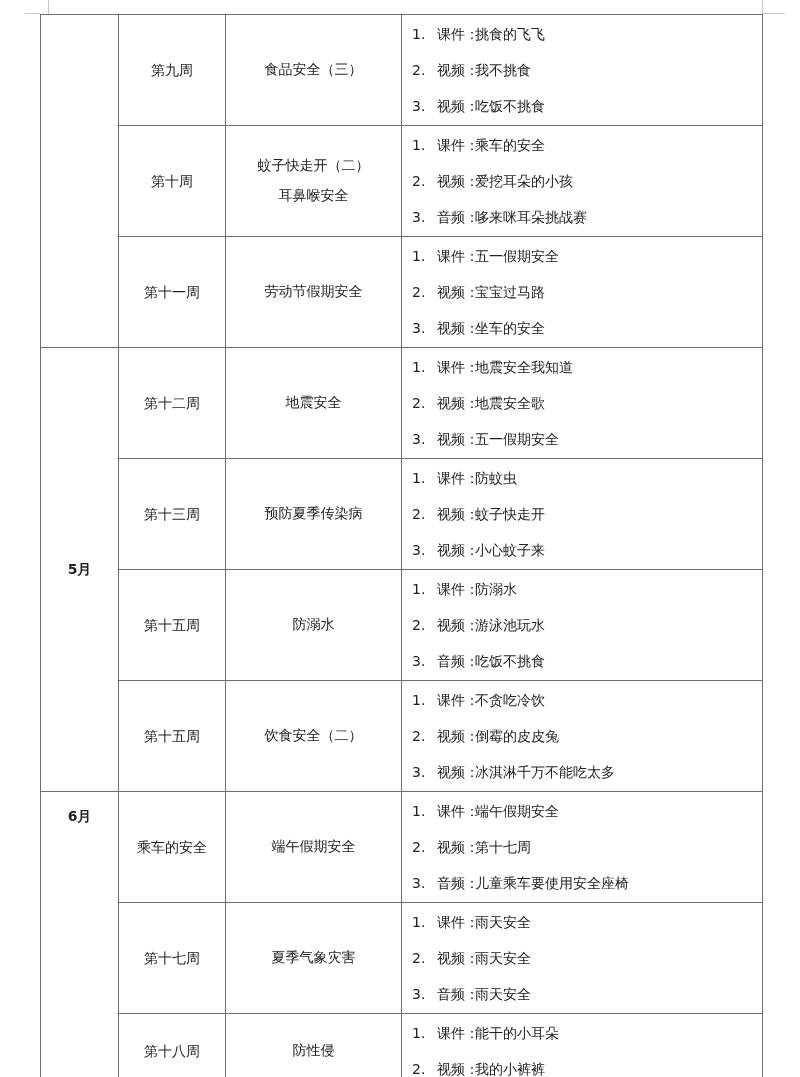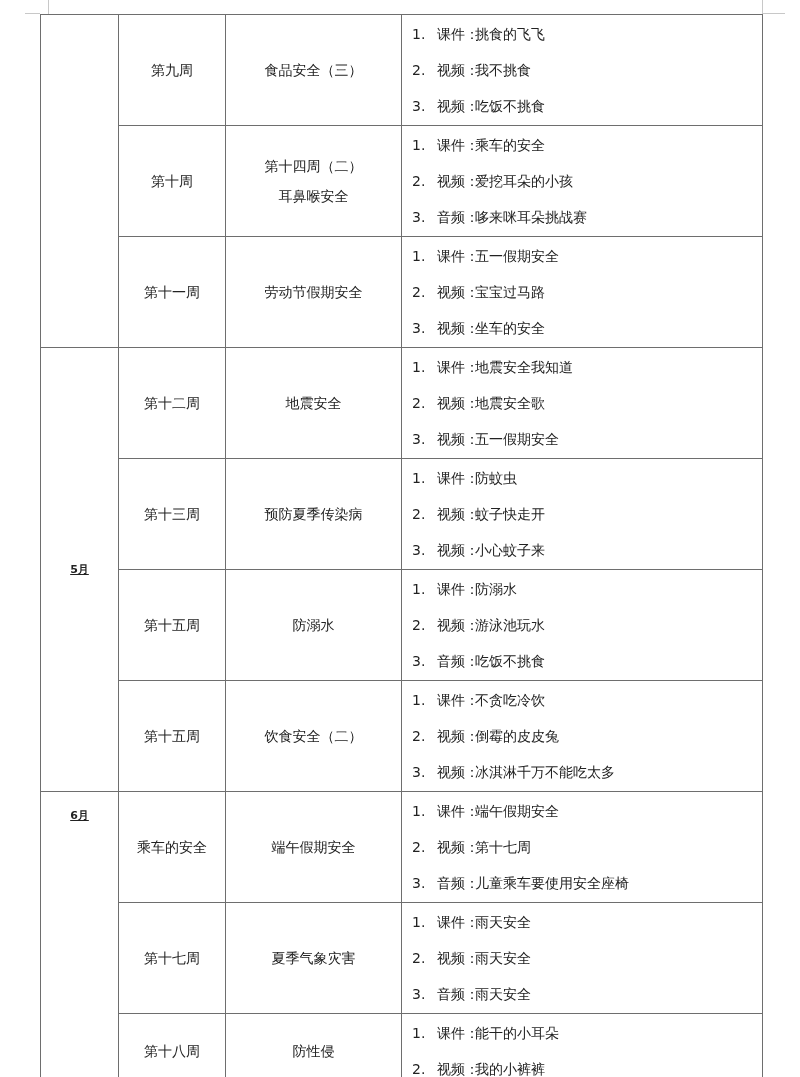--- a/index.html
+++ b/index.html
@@ -15,30 +15,30 @@
                 table-layout: fixed; width: 722px; }
   table.sched td { border: 1.5px solid #6e6e6e; padding: 0; vertical-align: middle; }
   col.c-month { width: 78px; }
   col.c-week { width: 107px; }
   col.c-topic { width: 176px; }
   col.c-res { width: 361px; }
 
   tr.r { height: 109px; }
   tr.r.last { height: 74px; }
 
-  td.month { text-align: center; font-weight: bold; font-size: 11px; text-decoration: underline; }
+  td.month { text-align: center; font-weight: bold; font-size: 14px; }
   td.month.top { vertical-align: top; padding-top: 16px; }
   td.week, td.topic { text-align: center; font-size: 14px; line-height: 30px; }
   td.res { font-size: 14px; }
   .res-list { list-style: none; margin: 0; padding: 2px 0 0 10px; }
   .res-item { height: 36px; line-height: 34px; display: flex; white-space: nowrap; }
   .res-num { width: 25px; flex: none; }
   .res-type { flex: none; }
   .res-colon { flex: none; width: 10px; }
-  .topic-line { display: block; }
+  .topic-line { display: block; font-family: Liberation Serif, serif; }
 </style>
 </head>
 <body>
 
 <div class="mark v1"></div>
 <div class="mark h1"></div>
 <div class="mark v2"></div>
 <div class="mark h2"></div>
 
 <table class="sched">
@@ -74,21 +74,21 @@
               <span class="res-type">视频</span>
               <span class="res-colon">：</span>
               <span class="res-title">吃饭不挑食</span>
             </li>
           </ul>
         </td>
       </tr>
       <tr class="r">
         <td class="week">第十周</td>
         <td class="topic">
-          <span class="topic-line">第十四周（二）</span>
+          <span class="topic-line">蚊子快走开（二）</span>
           <span class="topic-line">耳鼻喉安全</span>
         </td>
         <td class="res">
           <ul class="res-list">
             <li class="res-item">
               <span class="res-num">1.</span>
               <span class="res-type">课件</span>
               <span class="res-colon">：</span>
               <span class="res-title">乘车的安全</span>
             </li>

